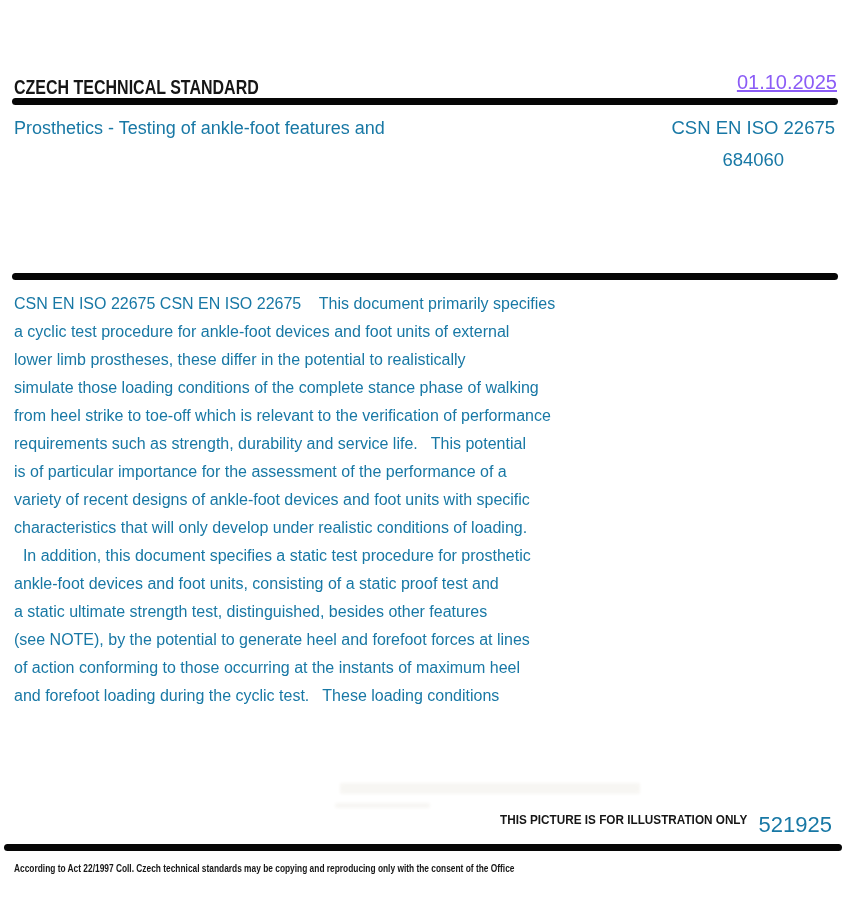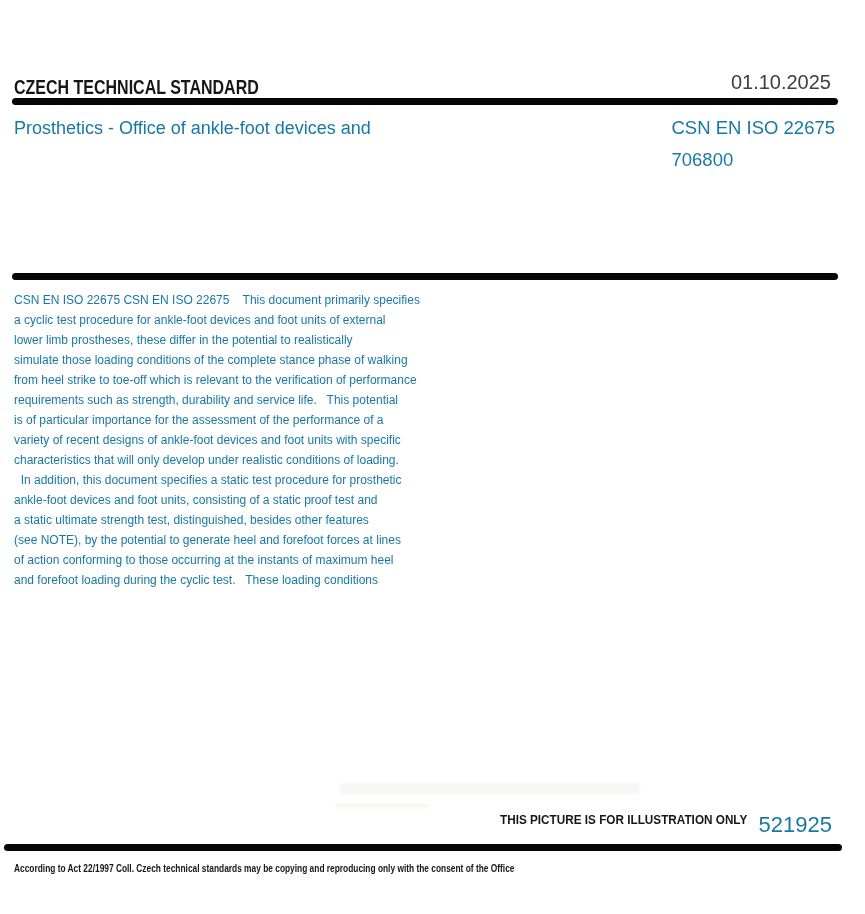--- a/index.html
+++ b/index.html
@@ -26,48 +26,49 @@
     left: 14px; top: 76px;
     font-size: 20px;
     font-weight: bold;
     color: #161616;
     transform: scaleX(0.80);
     transform-origin: left top;
     white-space: nowrap;
   }
   .issue-date {
     position: absolute;
-    right: 34px; top: 71px;
+    right: 28px; top: 71px;
     font-size: 20px;
-    color: #404040;
+    color: #8b5cf6;
     white-space: nowrap;
+    text-decoration: underline;
   }
   .doc-title {
     position: absolute;
     left: 14px; top: 112px;
     font-size: 18px;
     line-height: 32px;
     color: #1878a5;
     white-space: nowrap;
   }
   .doc-refs {
     position: absolute;
     right: 30px; top: 112px;
     font-size: 18.5px;
     line-height: 32px;
     color: #1878a5;
-    text-align: left;
+    text-align: center;
     white-space: nowrap;
   }
   .abstract {
     position: absolute;
     left: 14px; top: 290px;
     width: 800px;
-    font-size: 12px;
-    line-height: 20px;
+    font-size: 16px;
+    line-height: 28px;
     color: #1878a5;
     white-space: pre;
   }
   .illustration-note {
     position: absolute;
     left: 500px; top: 812px;
     font-size: 13.5px;
     font-weight: bold;
     color: #161616;
     transform: scaleX(0.87);
@@ -107,26 +108,26 @@
 
 <div class="page">
 
   <div class="standard-type-label">CZECH TECHNICAL STANDARD</div>
 
   <div class="issue-date">01.10.2025</div>
 
   <div class="rule rule-1"></div>
 
   <div class="doc-title">
-    <div>Prosthetics - Office of ankle-foot devices and</div>
+    <div>Prosthetics - Testing of ankle-foot features and</div>
   </div>
 
   <div class="doc-refs">
     <div>CSN EN ISO 22675</div>
-    <div>706800</div>
+    <div>684060</div>
   </div>
 
   <div class="rule rule-2"></div>
 
   <div class="abstract">CSN EN ISO 22675 CSN EN ISO 22675    This document primarily specifies
 a cyclic test procedure for ankle-foot devices and foot units of external
 lower limb prostheses, these differ in the potential to realistically
 simulate those loading conditions of the complete stance phase of walking
 from heel strike to toe-off which is relevant to the verification of performance
 requirements such as strength, durability and service life.   This potential

